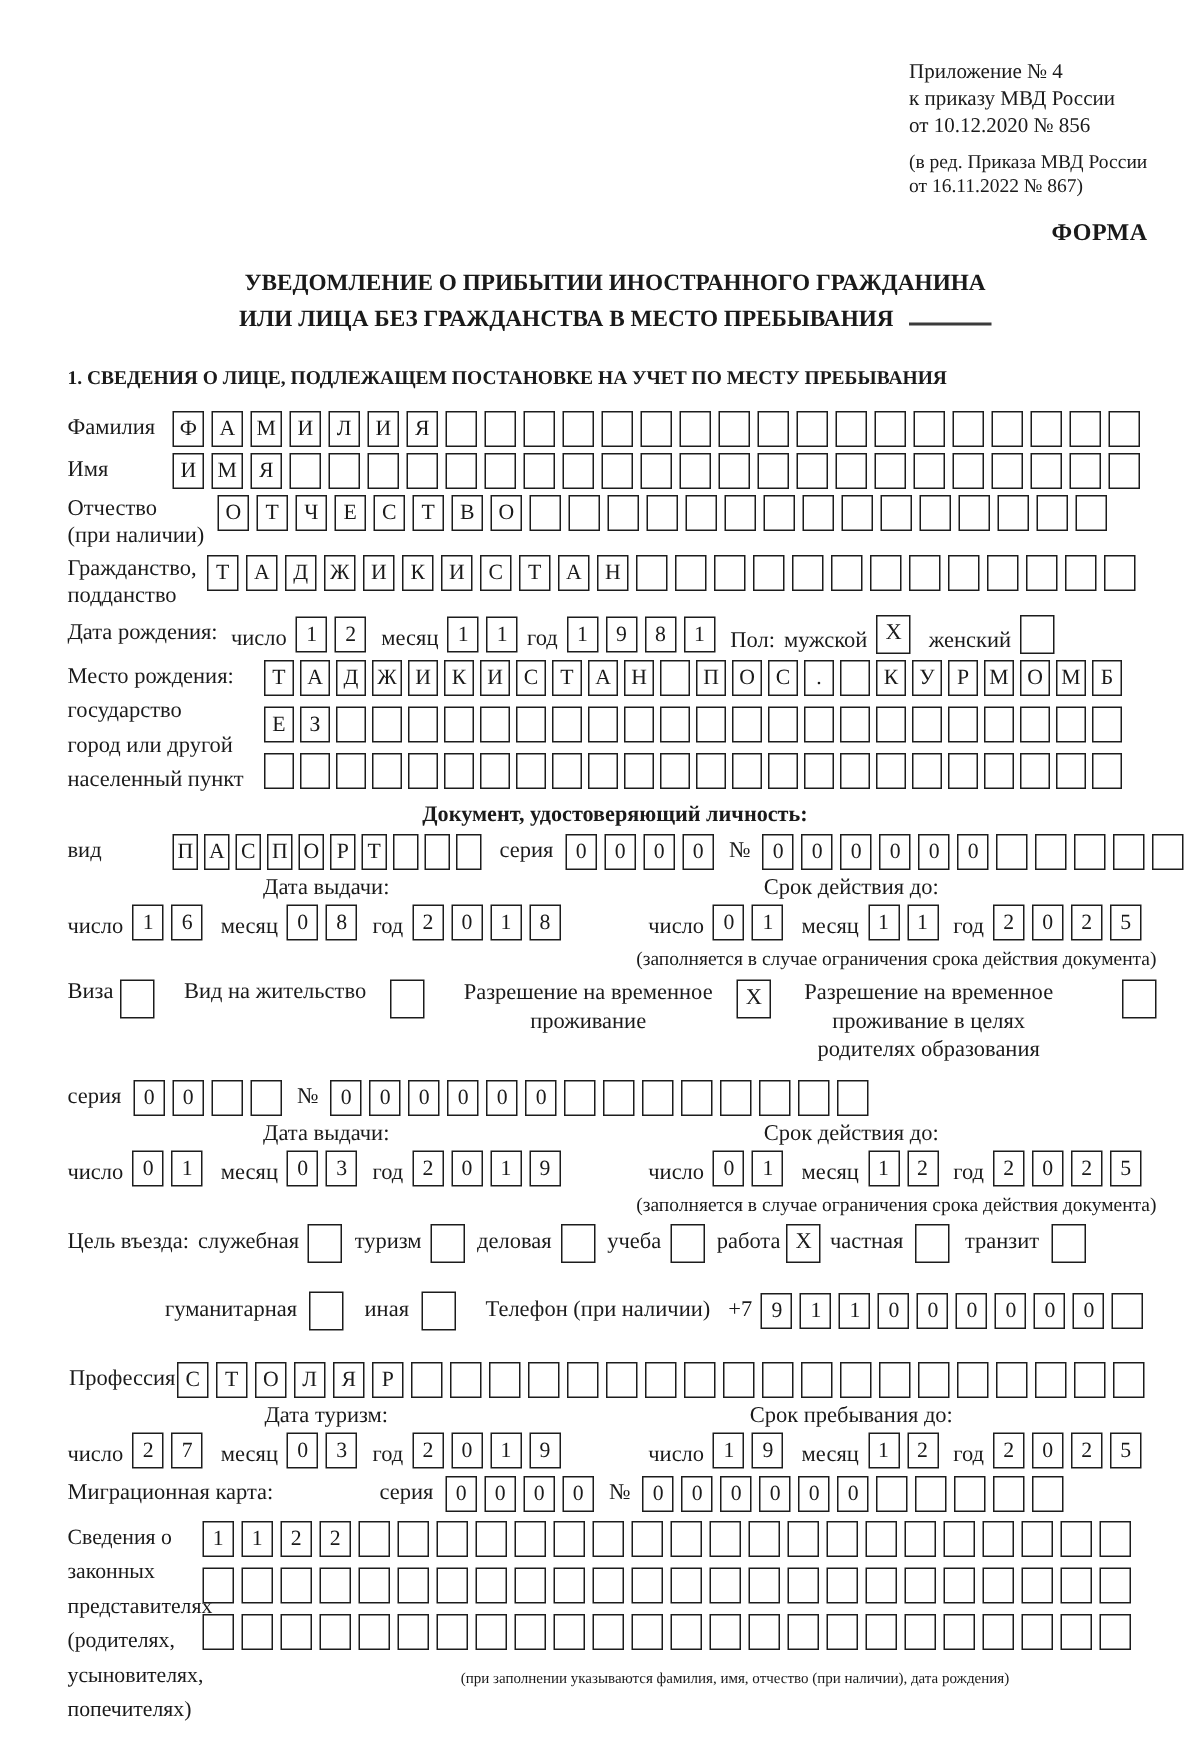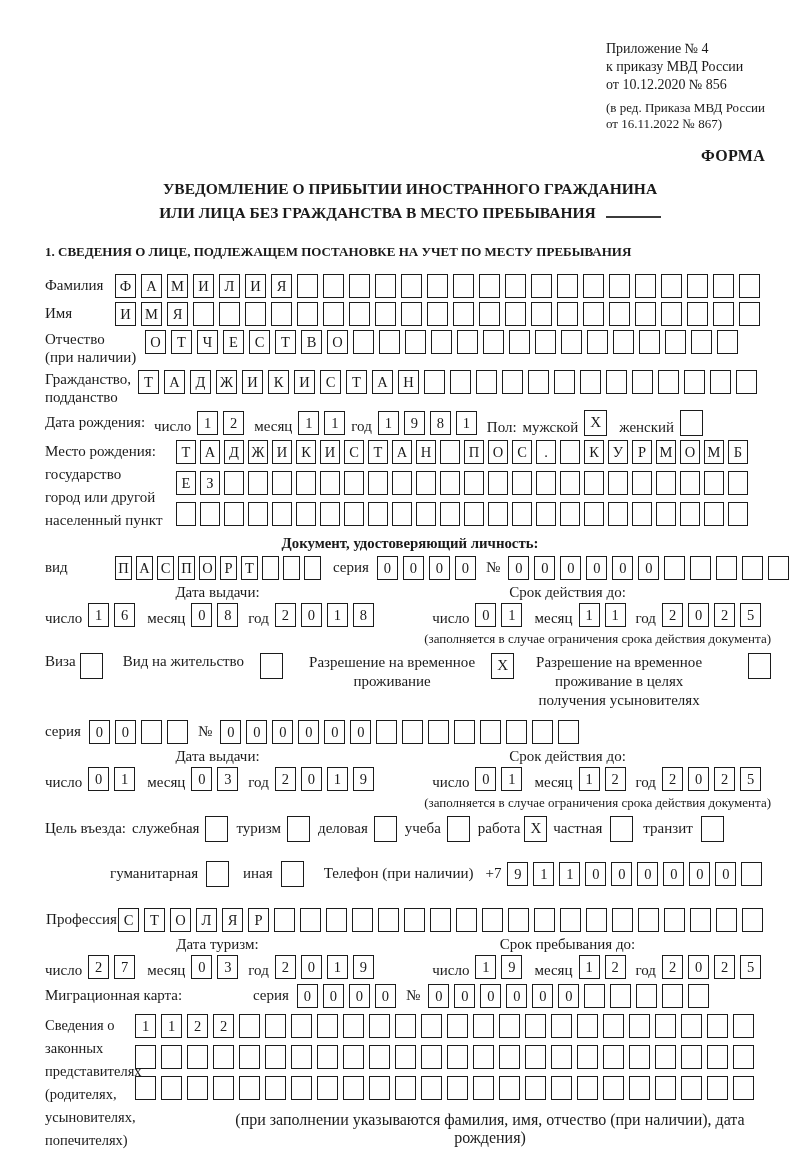--- a/index.html
+++ b/index.html
@@ -43,21 +43,21 @@
   .ml12{margin-left:12px;}.ml14{margin-left:14px;}.ml16{margin-left:16px;}.ml20{margin-left:20px;}.ml65{margin-left:65px;}
   .mla{margin-left:auto;}
 
   
   .dg{display:inline-flex;align-items:flex-end;gap:6px;flex:none;}
   .dl-row{display:flex;margin-bottom:2px;margin-top:4px;}
   .dl-left{width:345px;text-align:center;flex:none;}
   .dl-right{flex:1;text-align:center;padding-right:30px;}
   .dates{padding-right:14px;justify-content:space-between;}
   .note{font-size:13px;text-align:right;padding-right:4px;margin-top:1px;margin-bottom:5px;}
-  .note2{font-size:16px;text-align:center;padding-left:70px;margin-top:4px;}
+  .note2{font-size:10px;text-align:center;padding-left:70px;margin-top:4px;}
   .dochead{font-weight:700;text-align:center;font-size:14.8px;margin:2px 0 4px 0;}
   .intro{line-height:1.65;}
   .permits{margin-top:6px;margin-bottom:10px;}
   .pstack{line-height:19px;text-align:center;}
 </style>
 </head>
 <body>
 
 <div class="page">
 
@@ -436,21 +436,21 @@
     <span class="pstack stack ml20" style="width:178px;">
       <span>Разрешение на временное</span>
       <span>проживание</span>
     </span>
     <span class="boxes big ml10">
         <span class="cbox">X</span>
       </span>
     <span class="pstack stack ml16" style="width:178px;">
       <span>Разрешение на временное</span>
       <span>проживание в целях</span>
-      <span>получения усыновителях</span>
+      <span>родителях образования</span>
     </span>
     <span class="boxes big mla" style="margin-right:4px;">
         <span class="cbox"></span>
       </span>
   </div>
 
   <div class="frow">
     <span>серия</span>
     <span class="boxes ml8">
         <span class="cbox">0</span>

